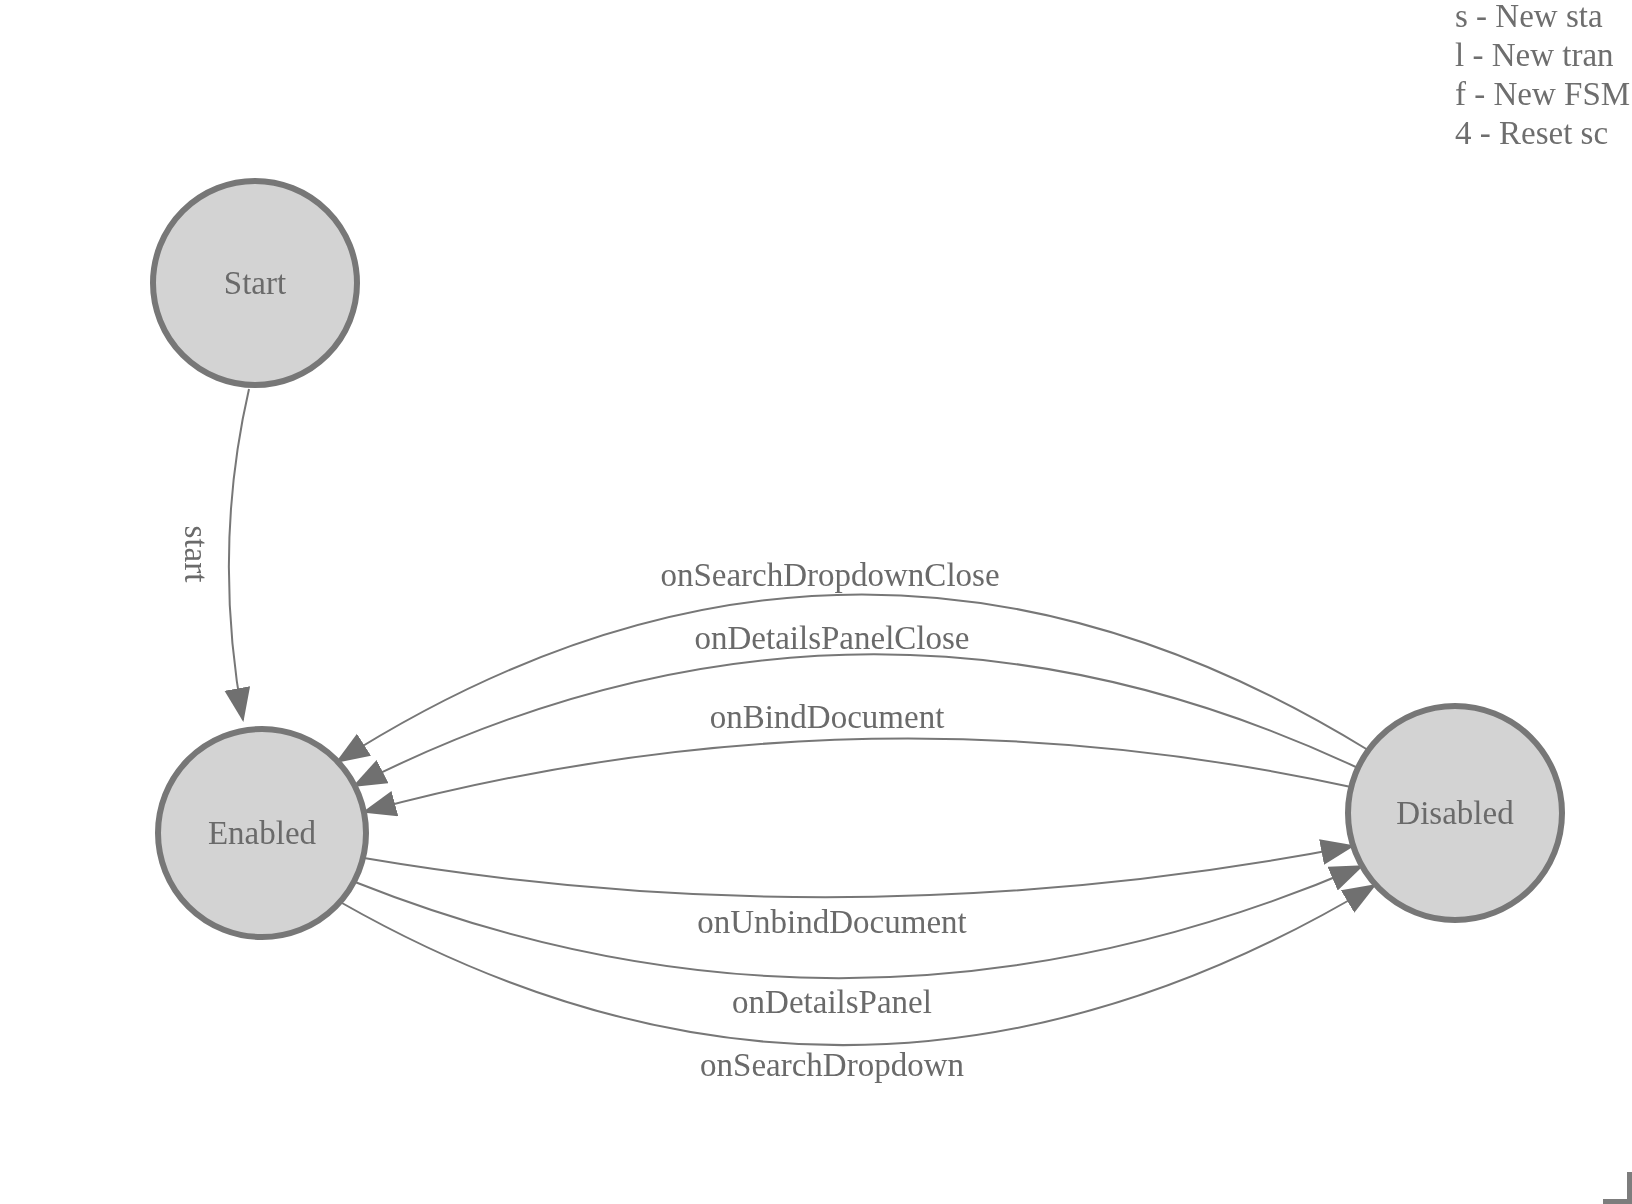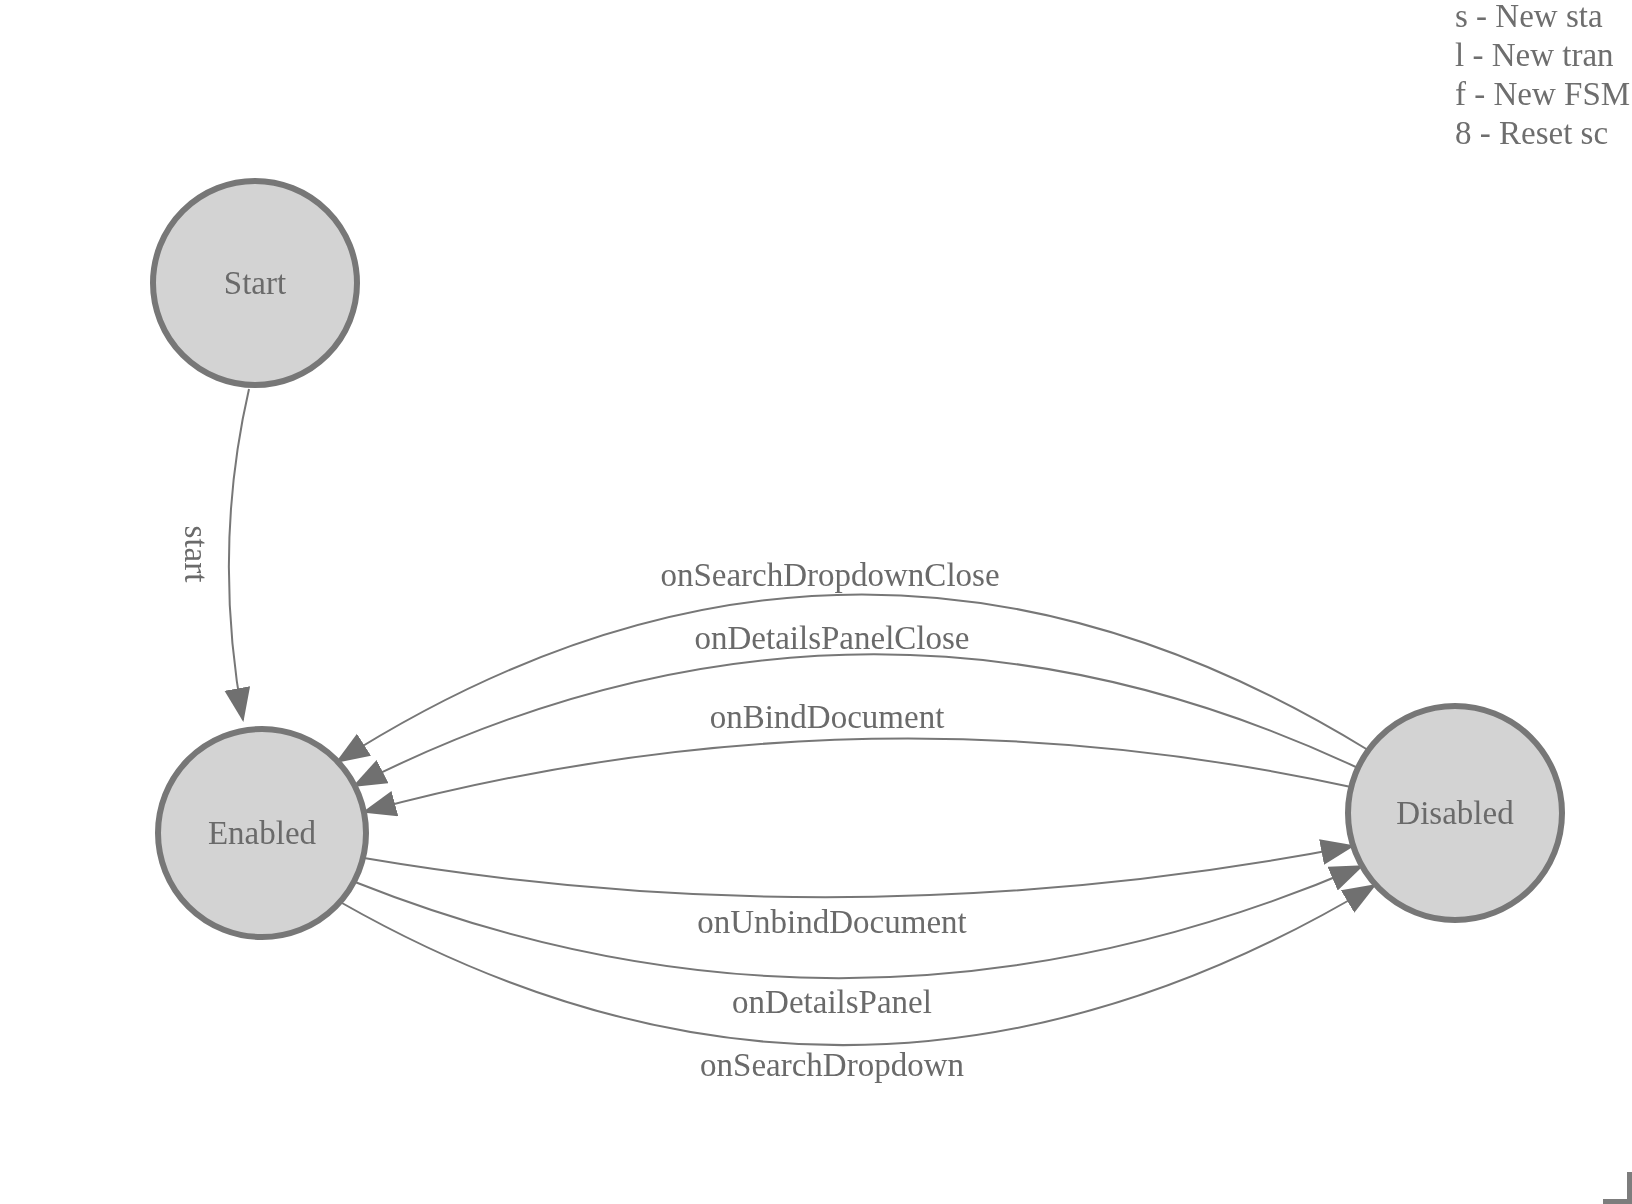--- a/index.html
+++ b/index.html
@@ -98,15 +98,15 @@
         <text x="832" y="1013" class="edge-label" fill="#6a6a6a">onDetailsPanel</text>
         <text x="832" y="1076" class="edge-label" fill="#6a6a6a">onSearchDropdown</text>
       </g>
     <path id="corner" d="M 1627 1172 H 1632 V 1204 H 1603 V 1199 H 1627 Z" fill="#7d7d7d"></path>
   </svg>
 
   <div id="help" class="help-legend" style="color: rgb(110, 110, 110);">
       <span class="help-line">s - New sta</span>
       <span class="help-line">l - New tran</span>
       <span class="help-line">f - New FSM</span>
-      <span class="help-line">8 - Reset sc</span>
+      <span class="help-line">4 - Reset sc</span>
     </div>
 </div>
 
 </body></html>

